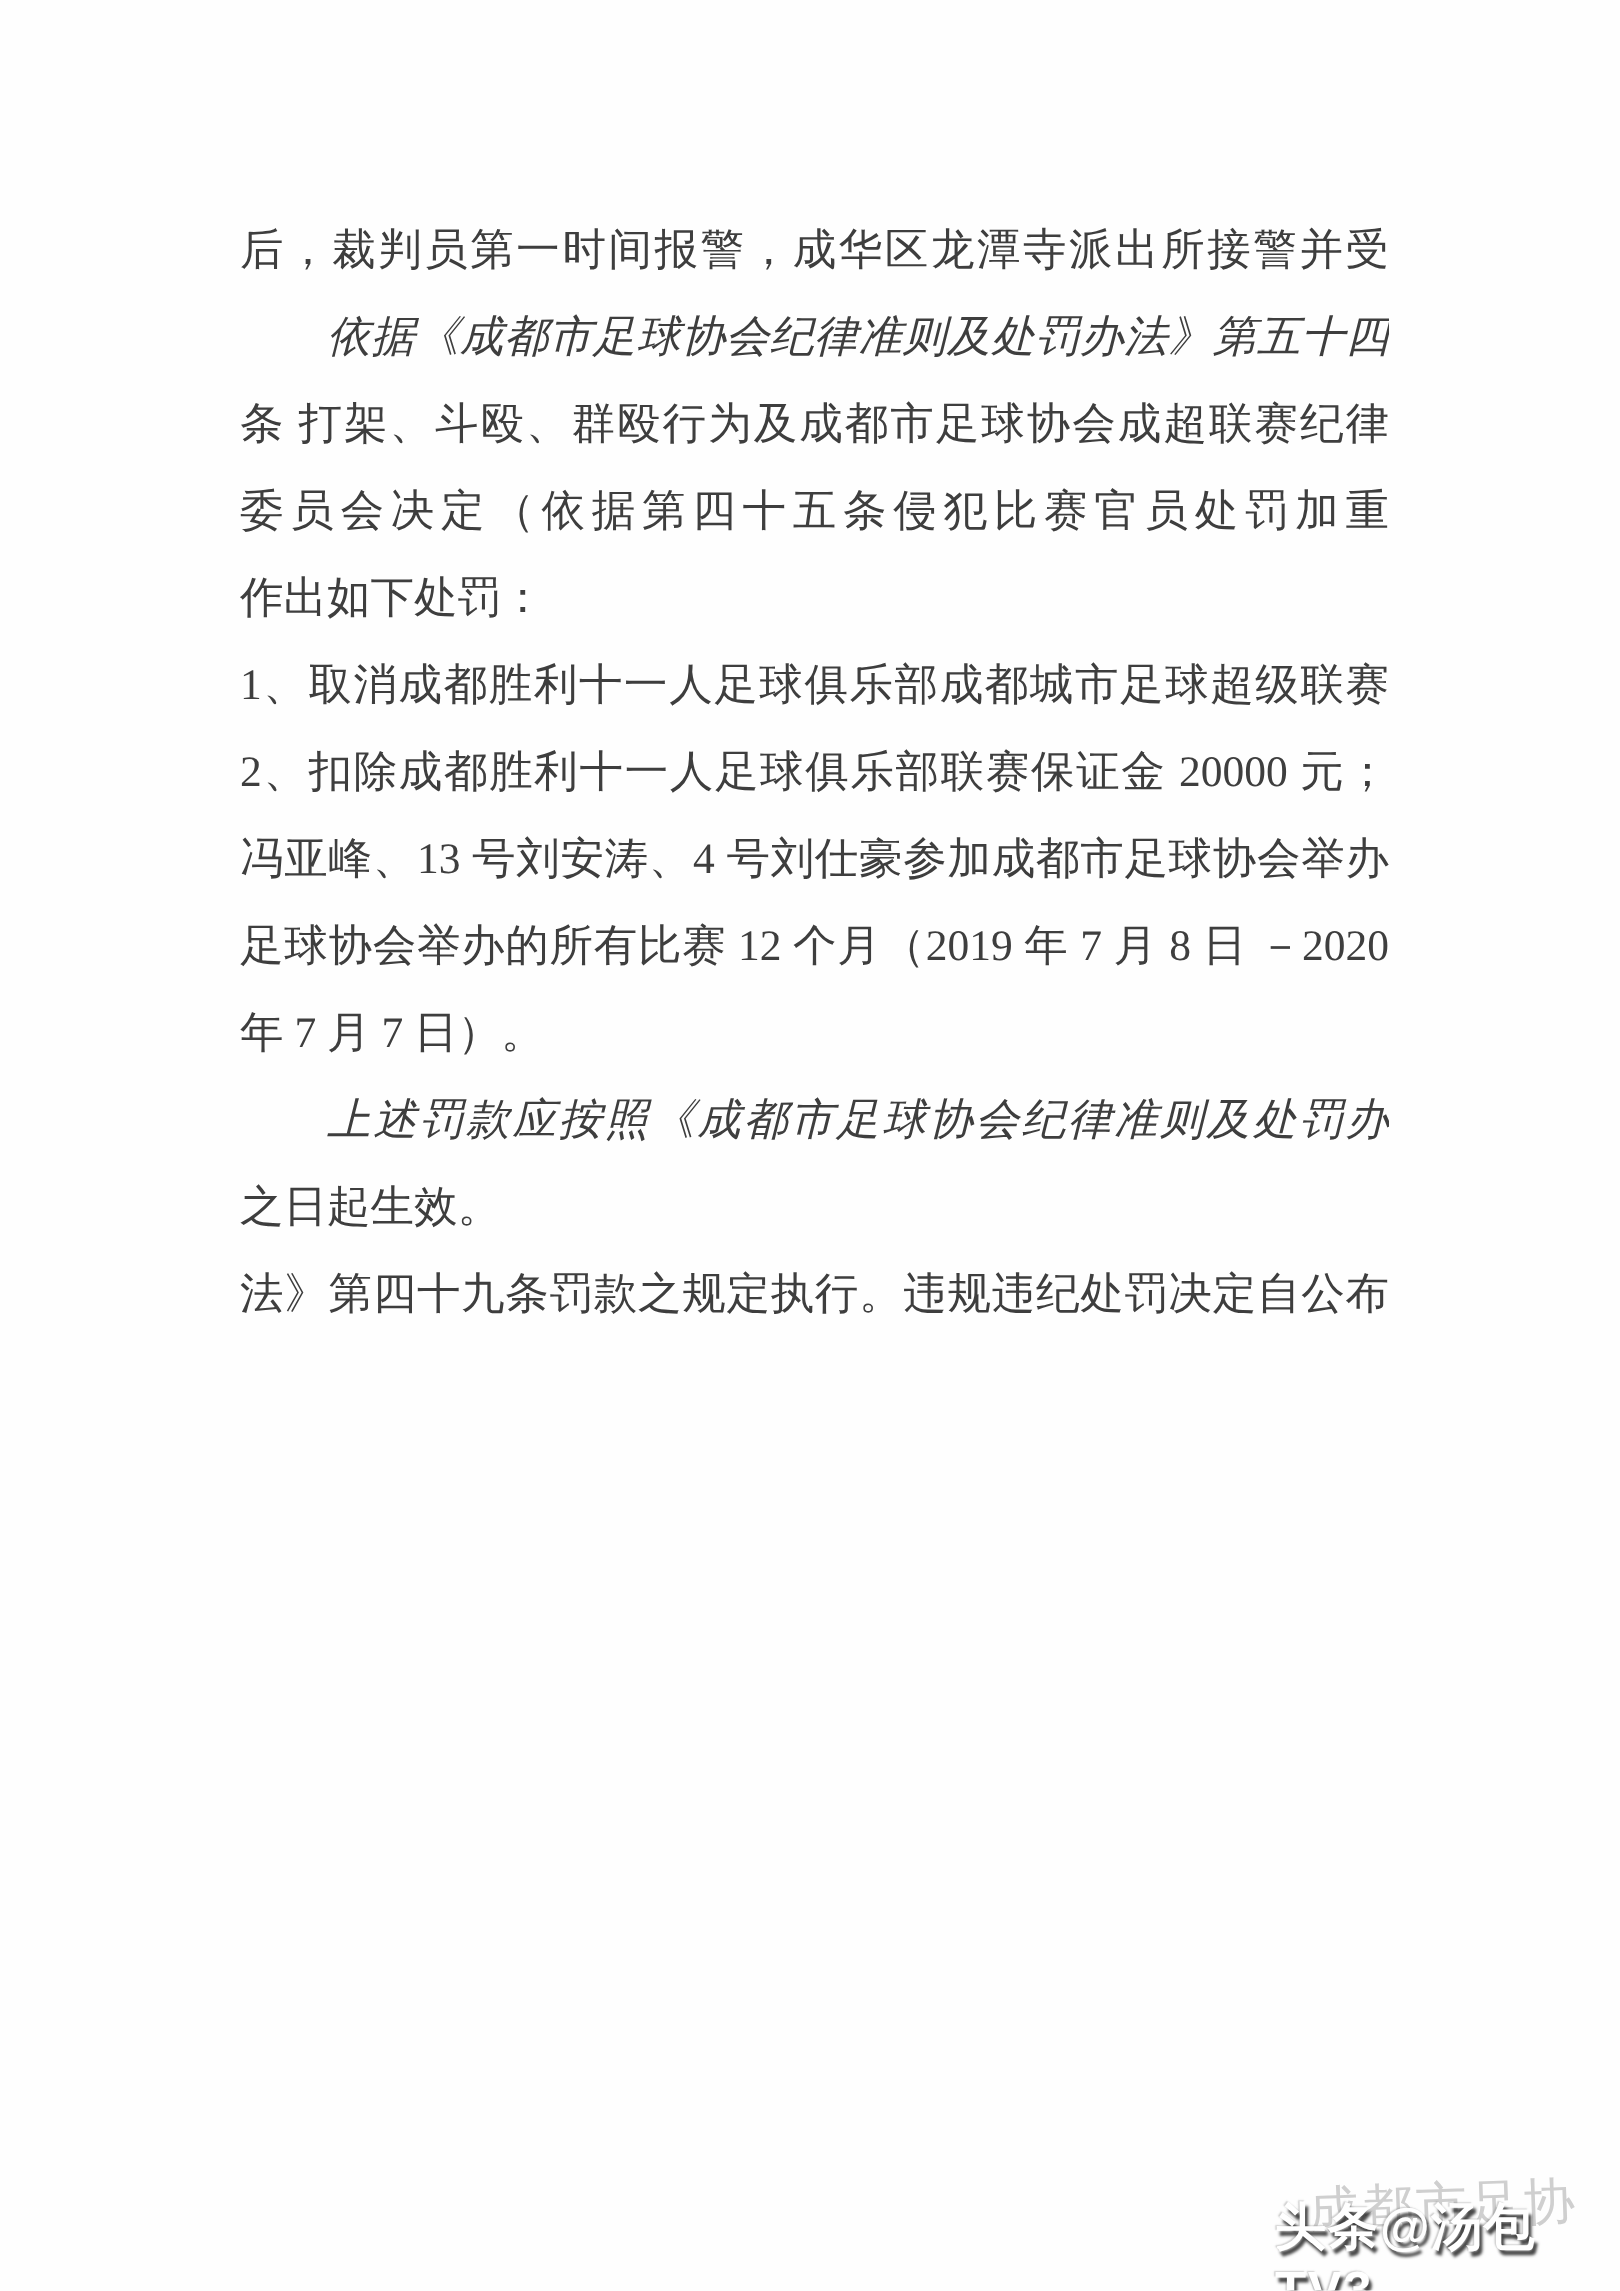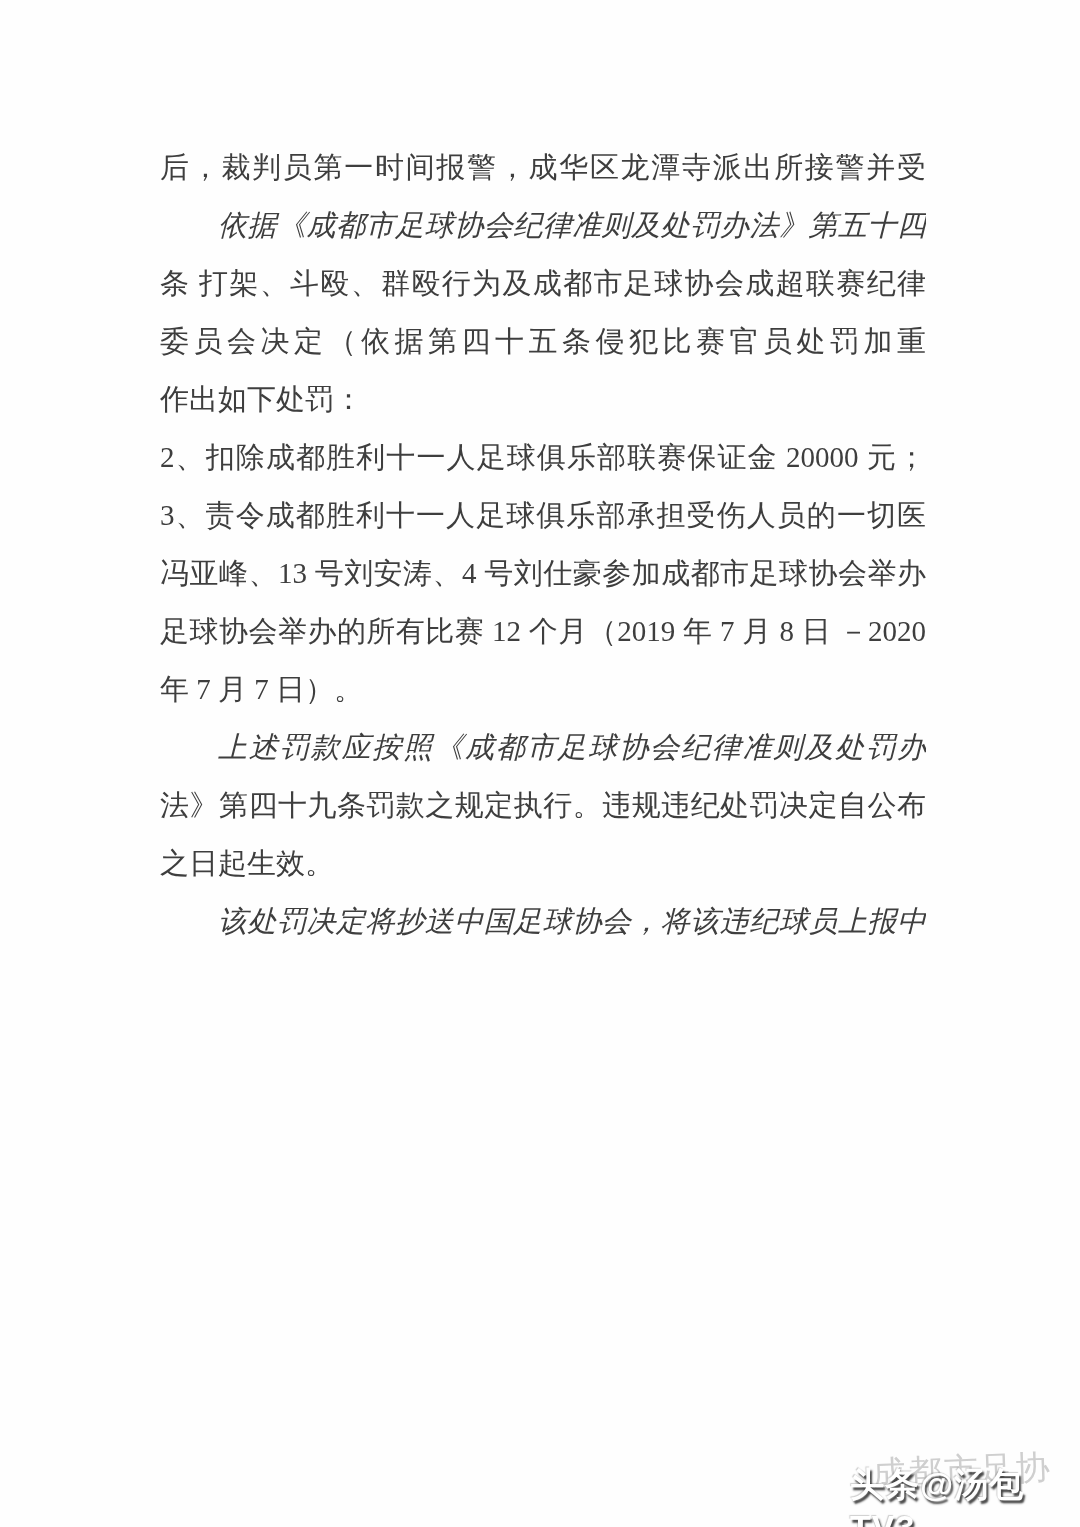--- a/index.html
+++ b/index.html
@@ -65,25 +65,24 @@
 </head>
 <body>
 
 <div class="page">
   <div class="doc" id="doc-body" style="color: rgb(62, 62, 62);">
       <div class="line justify">后，裁判员第一时间报警，成华区龙潭寺派出所接警并受理。</div>
       <div class="line justify indent">依据《成都市足球协会纪律准则及处罚办法》第五十四</div>
       <div class="line justify">条 打架、斗殴、群殴行为及成都市足球协会成超联赛纪律</div>
       <div class="line justify">委员会决定（依据第四十五条侵犯比赛官员处罚加重 50％），</div>
       <div class="line">作出如下处罚：</div>
+      <div class="line justify">1、取消成都胜利十一人足球俱乐部成都城市足球超级联赛</div>
       <div class="line justify">2、扣除成都胜利十一人足球俱乐部联赛保证金 20000 元；</div>
-      <div class="line justify">3、责令成都胜利十一人足球俱乐部承担受伤人员的一切医</div>
       <div class="line justify">冯亚峰、13 号刘安涛、4 号刘仕豪参加成都市足球协会举办</div>
       <div class="line justify">足球协会举办的所有比赛 12 个月（2019 年 7 月 8 日 －2020</div>
       <div class="line">年 7 月 7 日）。</div>
       <div class="line justify indent">上述罚款应按照《成都市足球协会纪律准则及处罚办</div>
+      <div class="line">之日起生效。</div>
       <div class="line justify">法》第四十九条罚款之规定执行。违规违纪处罚决定自公布</div>
-      <div class="line">之日起生效。</div>
-      <div class="line justify indent">该处罚决定将抄送中国足球协会，将该违纪球员上报中</div>
     </div>
   <div class="wm-back" style="color: rgb(207, 207, 207);">成都市足协</div>
   <div class="wm-front" style="color: rgb(255, 255, 255);">头条@汤包TV3</div>
 </div>
 
 </body></html>

